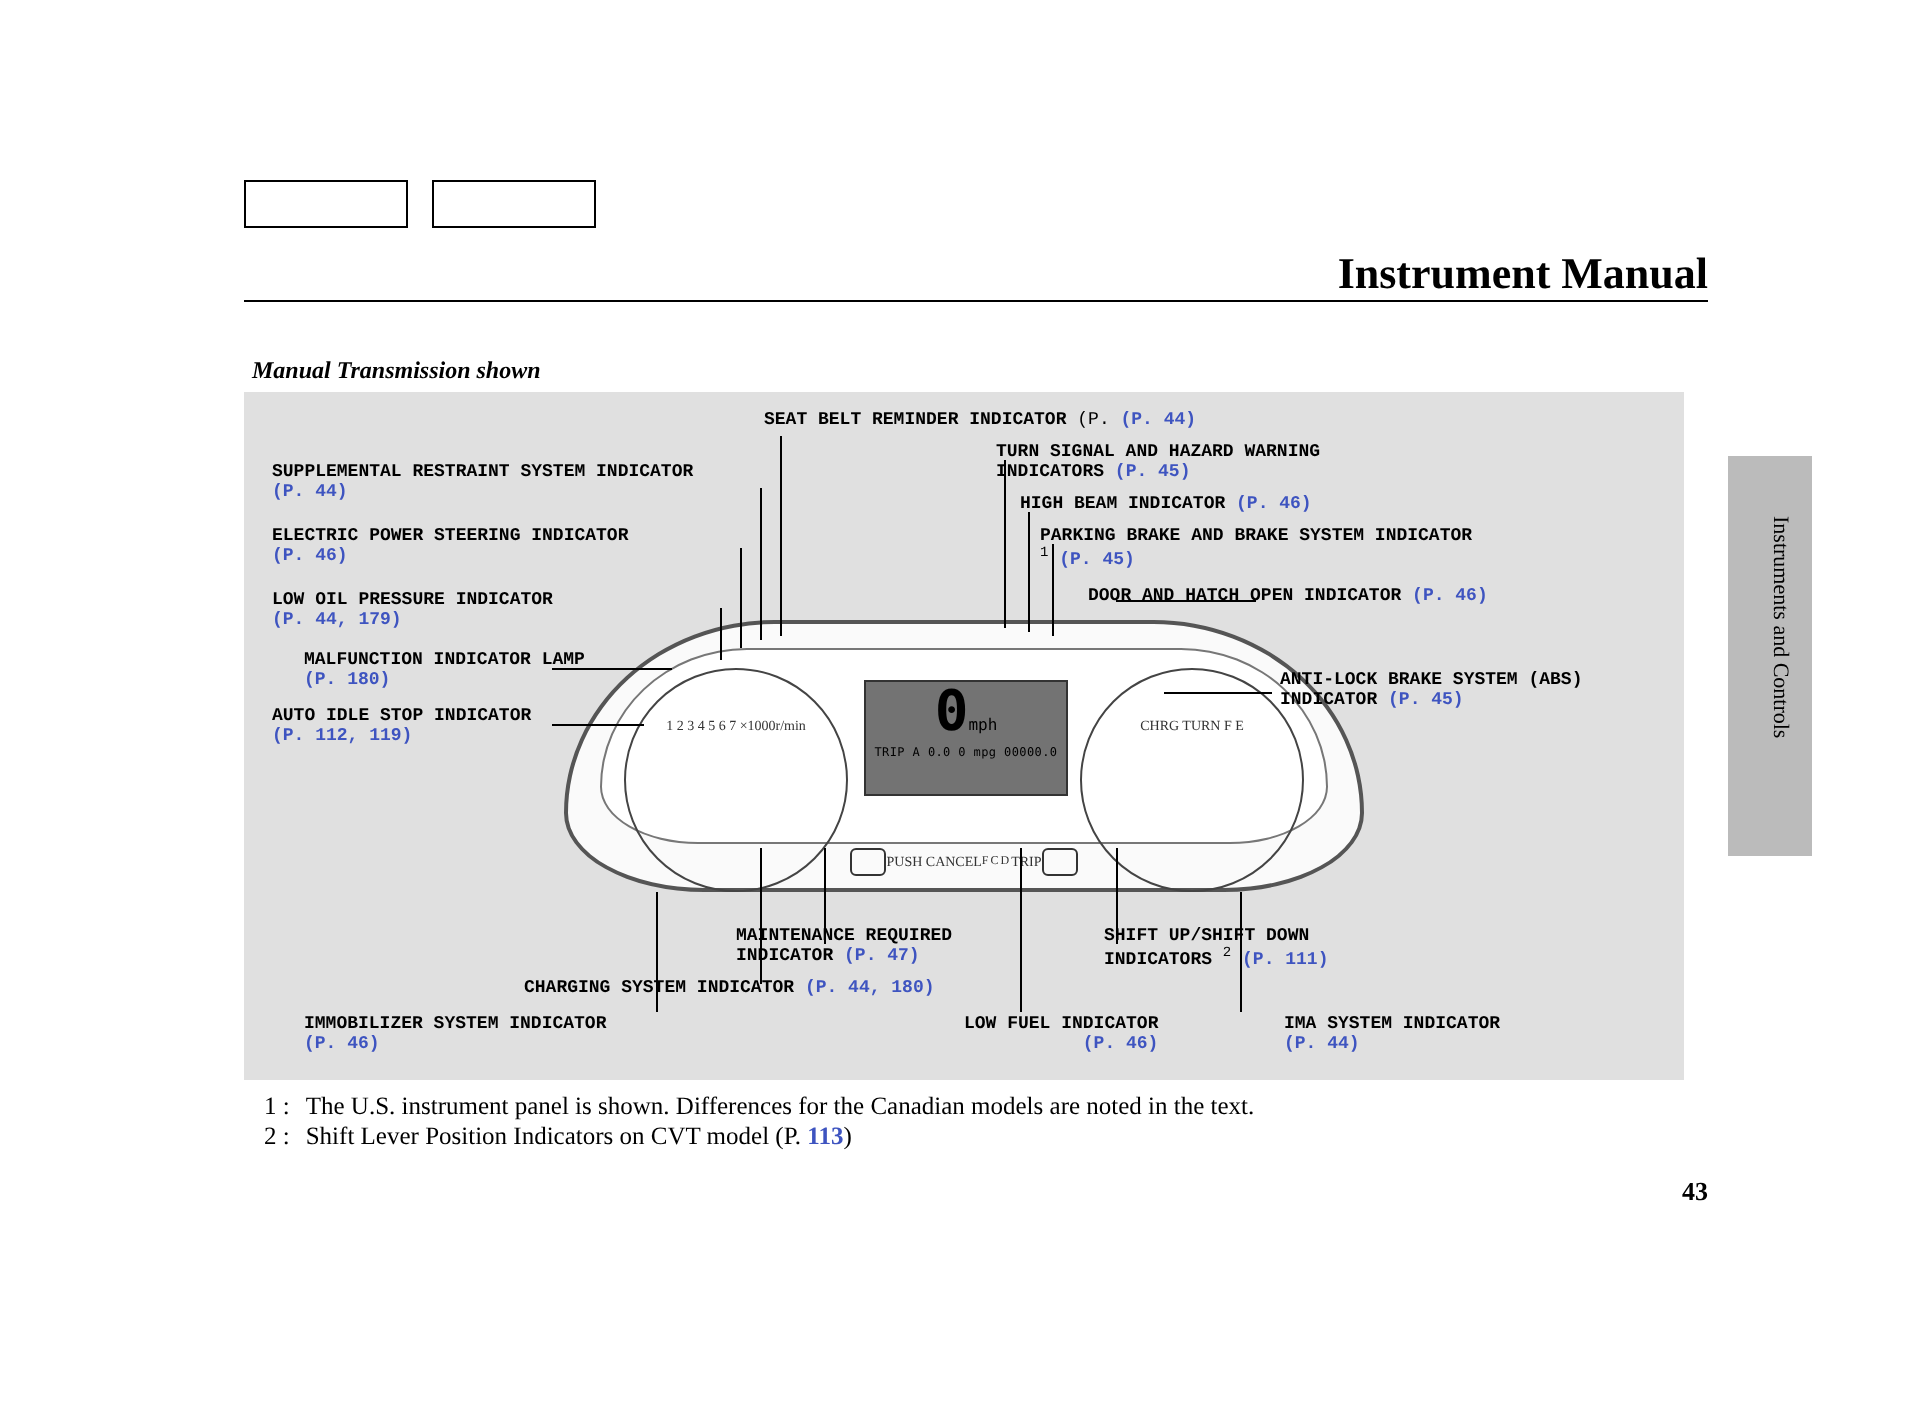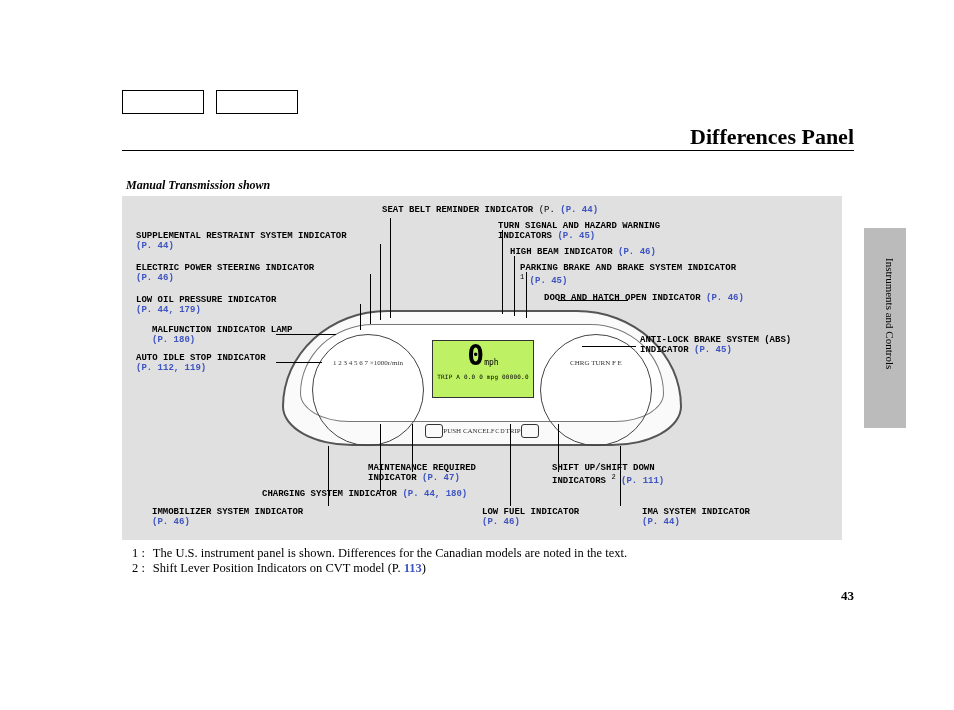--- a/index.html
+++ b/index.html
@@ -60,21 +60,21 @@
     background: #fff;
   }
   .dial-l, .dial-r {
     position: absolute; top: 24px; width: 110px; height: 110px; border: 1px solid #444; border-radius: 50%;
   }
   .dial-l { left: 30px; }
   .dial-r { right: 30px; }
   .dial-ticks { font-size: 7px; color: #333; text-align: center; padding-top: 24px; }
   .center-lcd {
     position: absolute; left: 150px; top: 30px; width: 100px; height: 56px;
-    border: 1px solid #333; background: #bef264;
+    border: 1px solid #333; background: #737373;
     font-family: monospace; text-align: center;
   }
   .big0 { font-size: 28px; font-weight: bold; line-height: 30px; }
   .mph { font-size: 8px; }
   .trip { font-size: 6px; letter-spacing: 0.2px; padding-top: 2px; }
   .buttons-row {
     position: absolute; left: 20px; right: 20px; bottom: 6px; height: 18px;
     display: flex; justify-content: center; align-items: center; padding: 0 10px;
     font-size: 7px; color: #333;
   }
@@ -102,21 +102,21 @@
   .pageno { position: absolute; right: 100px; top: 588px; font-weight: bold; font-size: 13px; }
 </style>
 </head>
 <body>
 
 <div class="topboxes">
   <div class="topbox"></div>
   <div class="topbox"></div>
 </div>
 
-<div class="title">Differences Panel</div>
+<div class="title">Instrument Manual</div>
 <div class="title-rule"></div>
 
 <div class="sidetab"></div>
 <div class="sidetab-text">Instruments and Controls</div>
 
 <div class="panel-caption">Manual Transmission shown</div>
 
 <div class="panel">
 
   <div class="cluster">
@@ -213,21 +213,21 @@
     <span class="pp">(P. 47)</span>
   </div>
   <div class="label" style="left:140px; top:294px;">
     <span>CHARGING SYSTEM INDICATOR</span>
     <span class="pp">(P. 44, 180)</span>
   </div>
   <div class="label" style="left:30px; top:312px;">
     <span>IMMOBILIZER SYSTEM INDICATOR</span><br>
     <span class="pp">(P. 46)</span>
   </div>
-  <div class="label" style="left:360px; top:312px;">
+  <div class="label" style="left:360px; top:312px;text-align:right;">
     <span>LOW FUEL INDICATOR</span><br>
     <span class="pp">(P. 46)</span>
   </div>
   <div class="label" style="left:430px; top:268px; width:130px;">
     <span>SHIFT UP/SHIFT DOWN INDICATORS</span>
     <sup>2</sup>
     <span class="pp">(P. 111)</span>
   </div>
   <div class="label" style="left:520px; top:312px;">
     <span>IMA SYSTEM INDICATOR</span><br>

